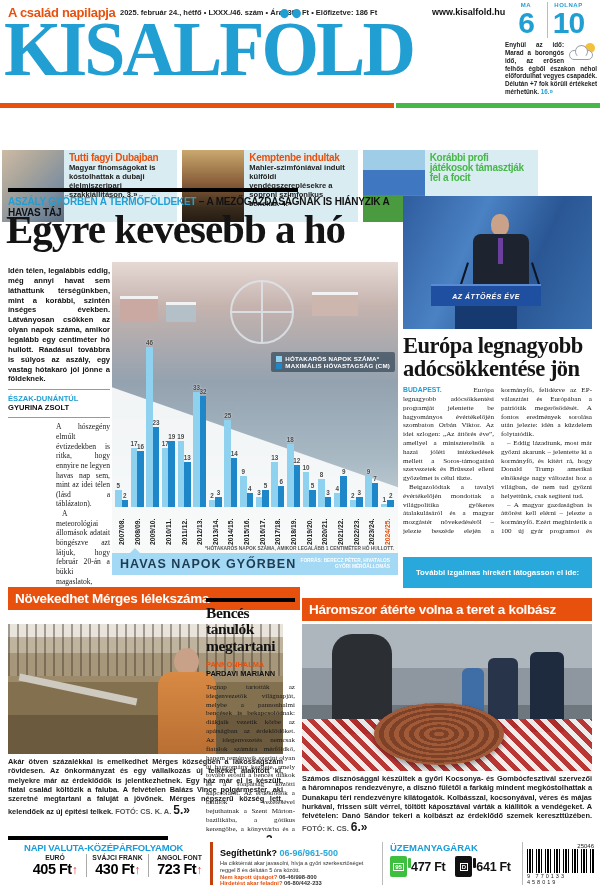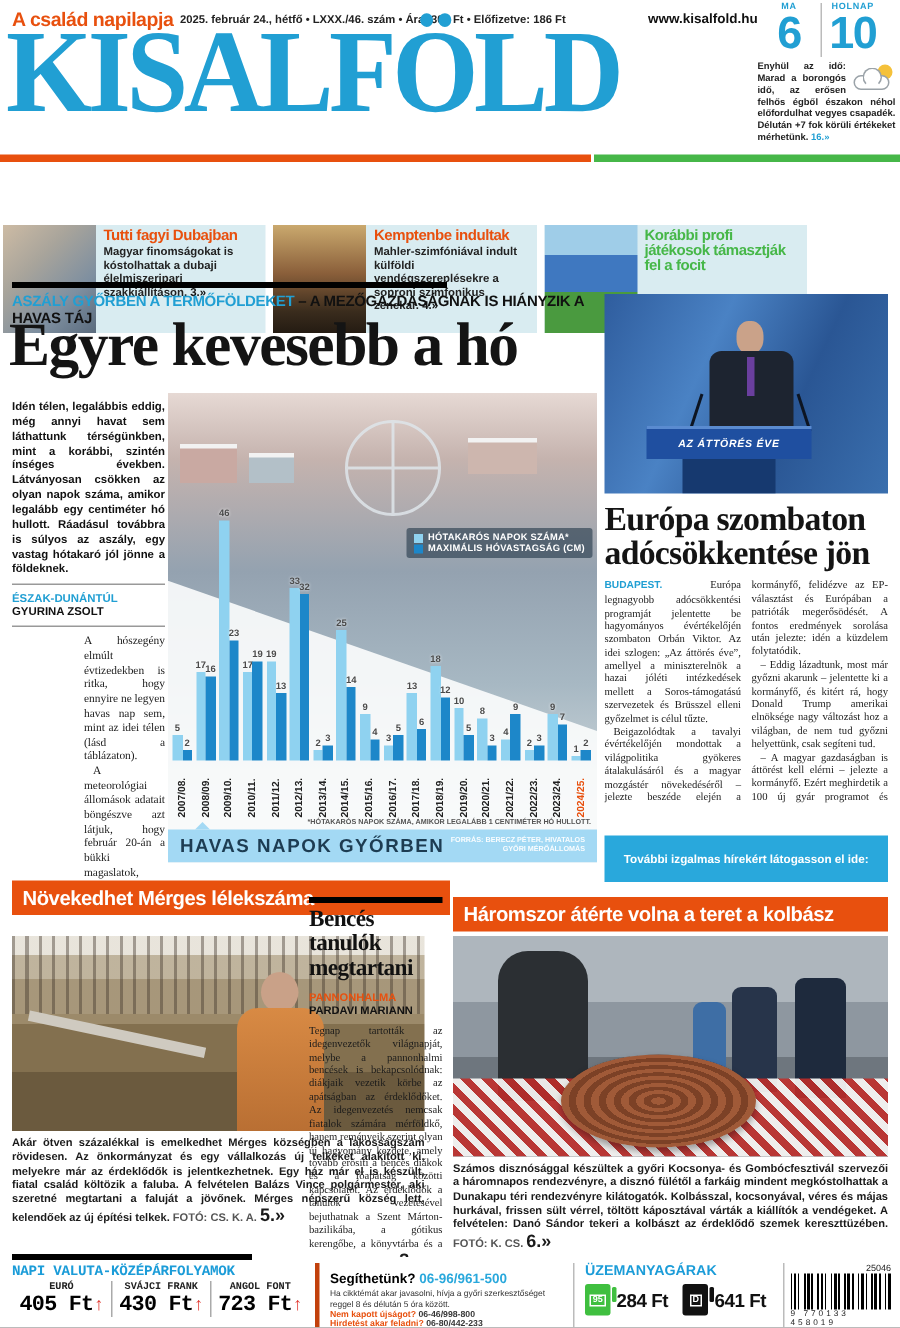--- a/index.html
+++ b/index.html
@@ -148,21 +148,21 @@
     background:repeating-linear-gradient(45deg, rgba(198,44,40,0.85) 0 5px, rgba(250,248,246,0.92) 5px 10px);}
   .pr-sausage { position:absolute; left:72px; bottom:6px; width:130px; height:62px; border-radius:50%;
     background:repeating-radial-gradient(ellipse at 50% 50%, #a05a38 0 5px, #7c4126 5px 10px);
     box-shadow:0 3px 5px rgba(0,0,0,0.35);}
   .pr-kid { position:absolute; border-radius:6px 6px 0 0;}
   .caption-right { position:absolute; top:774px; left:302px; width:290px; font-size:7.4px; font-weight:bold;
     line-height:1.25; text-align:justify; color:#1a1a1a;}
   
   .footer-rule { position:absolute; top:836px; left:8px; width:160px; height:4px; background:#000;}
   .footer { position:absolute; top:842px; left:0; width:600px; height:43px; display:flex;}
-  .fx { width:210px; padding-left:8px;font-family:Liberation Mono, monospace;}
+  .fx { width:210px; padding-left:24px;}
   .fx-title { font-size:9.5px; font-weight:bold; color:#1b9cd8; letter-spacing:-0.2px;}
   .fx-cols { display:flex; margin-top:1px;}
   .fx-col { width:66px; text-align:center;}
   .fx-col + .fx-col { border-left:1px solid #aaa;}
   .fx-name { font-size:6.8px; font-weight:bold; color:#222;}
   .fx-val { font-size:14.5px; font-weight:bold; letter-spacing:-0.5px; color:#000;}
   .fx-up { color:#e0342b; font-size:12px;}
   .help { width:172px; border-left:3px solid #c2410c; padding:0 5px 0 7px;}
   .help-title { font-size:9px; font-weight:bold; color:#000; display:inline;}
   .help-phone { font-size:9px; font-weight:bold; color:#29a8dc; display:inline;}
@@ -457,21 +457,21 @@
       <div class="op-head"></div>
       <div class="op-body"></div>
       <div class="op-tie"></div>
       <div class="op-mic" style="left:60px;top:66px;transform:rotate(18deg);"></div>
       <div class="op-mic" style="left:132px;top:66px;transform:rotate(-18deg);"></div>
       <div class="op-podium">
           <span>AZ ÁTTÖRÉS ÉVE</span>
         </div>
       <div class="op-base"></div>
     </div>
-    <h2 class="right-head">Európa szombaton adócsökkentése jön</h2>
+    <h2 class="right-head">Európa legnagyobb adócsökkentése jön</h2>
     <div class="right-article">
       <p class="first"><span class="dateline">BUDAPEST. </span><span>Európa legnagyobb adócsökkentési programját jelentette be hagyományos évértékelőjén szombaton Orbán Viktor. Az idei szlogen: „Az áttörés éve”, amellyel a miniszterelnök a hazai jóléti intézkedések mellett a Soros-támogatású szervezetek és Brüsszel elleni győzelmet is célul tűzte.</span></p>
       <p>Beigazolódtak a tavalyi évértékelőjén mondottak a világpolitika gyökeres átalakulásáról és a magyar mozgástér növekedéséről – jelezte beszéde elején a kormányfő, felidézve az EP-választást és Európában a patrióták megerősödését. A fontos eredmények sorolása után jelezte: idén a küzdelem folytatódik.</p>
       <p>– Eddig lázadtunk, most már győzni akarunk – jelentette ki a kormányfő, és kitért rá, hogy Donald Trump amerikai elnöksége nagy változást hoz a világban, de nem tud győzni helyettünk, csak segíteni tud.</p>
       <p><span>– A magyar gazdaságban is áttörést kell elérni – jelezte a kormányfő. Ezért meghirdetik a 100 új gyár programot és bejelentette Európa legnagyobb adócsökkentési programját. </span></p>
     </div>
     <div class="promo">
       <div class="promo-txt">További izgalmas hírekért látogasson el ide:</div>
     </div>
   </div>
@@ -535,21 +535,21 @@
       <div class="help-line"><span class="help-lab">Nem kapott újságot? </span><span>06-46/998-800</span></div>
       <div class="help-line"><span class="help-lab">Hirdetést akar feladni? </span><span>06-80/442-233</span></div>
     </div>
     <div class="fuel">
       <div class="fuel-title">ÜZEMANYAGÁRAK</div>
       <div style="display:flex; gap:10px;">
         <div class="fuel-row">
           <div class="pump pump-95">
               <span>95</span>
             </div>
-          <div class="fuel-price">284 Ft</div>
+          <div class="fuel-price">477 Ft</div>
         </div>
         <div class="fuel-row">
           <div class="pump pump-d">
               <span>D</span>
             </div>
           <div class="fuel-price">641 Ft</div>
         </div>
       </div>
     </div>
     <div class="barcode-box">

